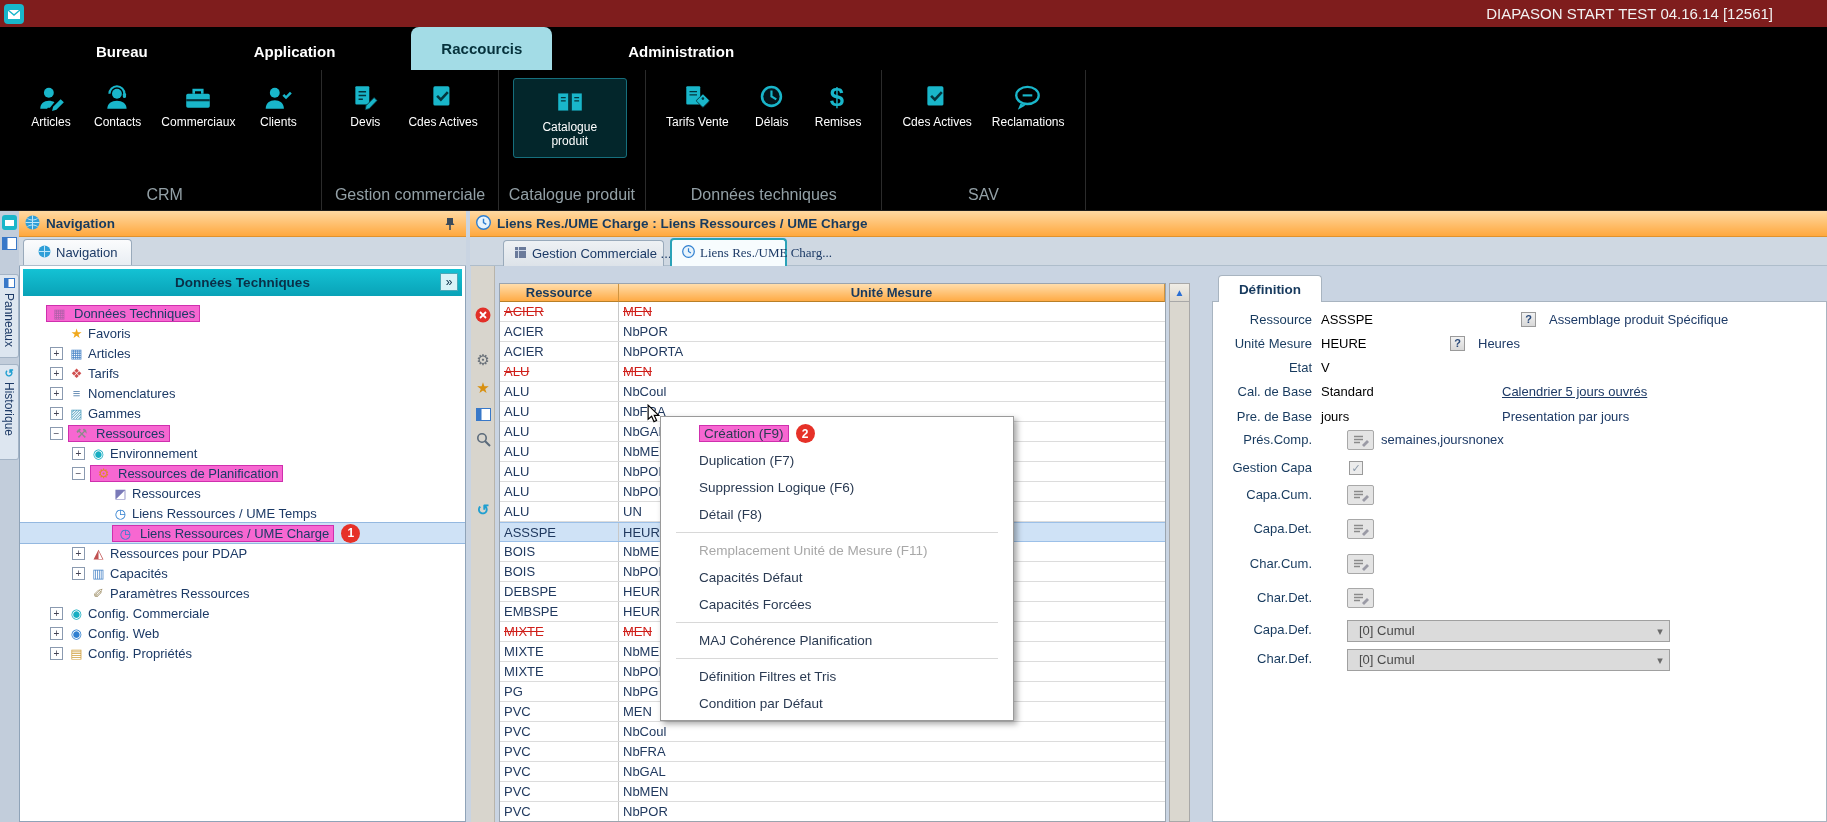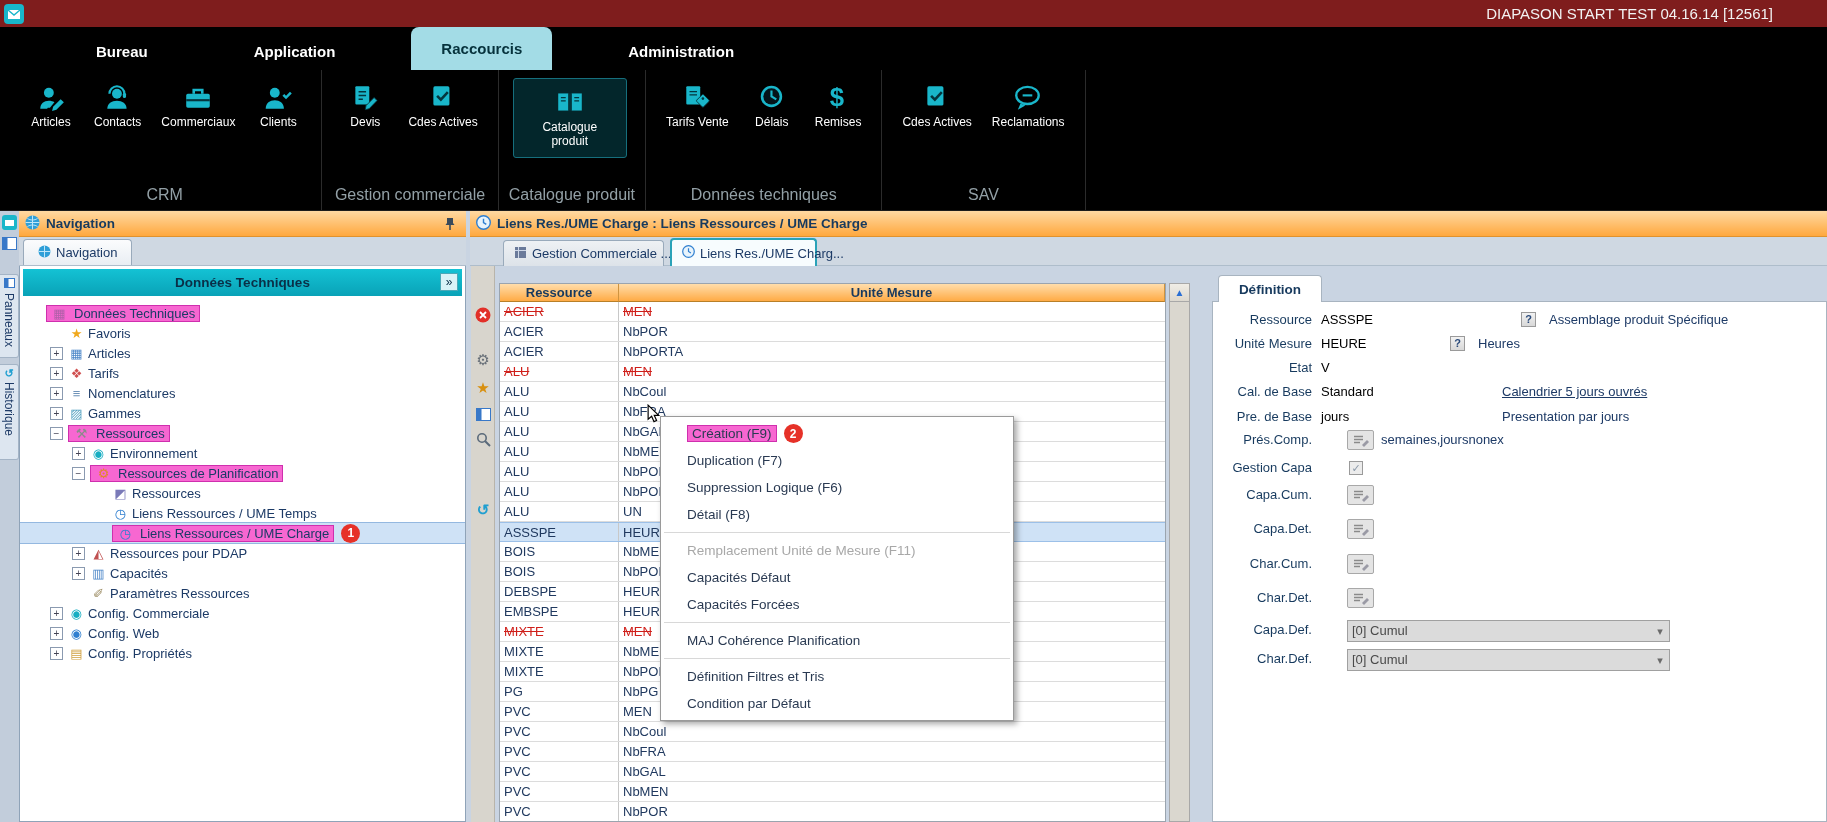--- a/index.html
+++ b/index.html
@@ -93,25 +93,25 @@
   .deftab{position:absolute;left:748px;top:64px;width:104px;height:27px;background:#fff;border:1px solid #a8b4c0;border-bottom:none;border-radius:4px 4px 0 0;display:flex;align-items:center;justify-content:center;font-weight:bold;font-size:13.5px;color:#173a5e;z-index:3}
   #def-panel{position:absolute;left:742px;top:90px;right:0;bottom:0;background:#fff;border:1px solid #a8b4c0;z-index:2}
   .frow{position:absolute;left:0;right:0;height:20px;line-height:20px}
   .flabel{position:absolute;left:0;width:99px;text-align:right;color:#173a5e;font-size:13px}
   .fvalue{position:absolute;left:108px;color:#000;font-size:13px}
   .fdesc{position:absolute;color:#1d3a66;font-size:13px;white-space:nowrap}
   .fhelp{position:absolute;top:2px;width:15px;height:15px;background:linear-gradient(#f2f2f2,#d8d8d8);border:1px solid #9a9a9a;color:#2a4a7a;font-weight:bold;font-size:11px;line-height:13px;text-align:center;cursor:default}
   .fibtn{position:absolute;left:134px;top:0;width:27px;height:20px;background:#e4e4e4;border:1px solid #a8a8a8;border-radius:2px;display:flex;align-items:center;justify-content:center;cursor:default}
   .fcheck{position:absolute;left:136px;top:3px;width:14px;height:14px;background:#ececec;border:1px solid #9a9a9a;color:#8a98a8;font-size:11px;line-height:12px;text-align:center;cursor:default}
   .fselect{position:absolute;left:134px;top:0;width:323px;height:22px;background:#dbdbdb;border:1px solid #a0a0a0;display:flex;align-items:center;cursor:default}
-  .fselval{flex:1;padding-left:4px;color:#4a4a4a;font-size:13px}
+  .fselval{flex:1;padding-left:11px;color:#4a4a4a;font-size:13px}
   .fchev{width:18px;text-align:center;color:#6a6a6a;font-size:11px}
 
   
-  #context-menu{position:absolute;left:660px;top:416px;width:354px;background:#fff;border:1px solid #9a9a9a;box-shadow:3px 3px 6px rgba(0,0,0,.35);padding:3px 0;z-index:10}
+  #context-menu{position:absolute;left:660px;top:416px;width:354px;background:#fff;border:1px solid #9a9a9a;box-shadow:3px 3px 6px rgba(0,0,0,.35);padding:3px 12px;z-index:10}
   .mitem{height:27px;display:flex;align-items:center;padding:0 12px 0 26px;font-size:13.5px;color:#2a3a52;cursor:default;white-space:nowrap}
   .mitem.dis{color:#a8a8a8}
   .msep{height:1px;background:#d8d8d8;margin:4px 3px}
 
   #cursor{position:absolute;left:646px;top:404px;z-index:20}
 </style>
 </head>
 <body>
 
 <div id="app">
@@ -456,21 +456,21 @@
       <span class="ohdr-title">Liens Res./UME Charge : Liens Ressources /  UME Charge</span>
     </div>
     <div class="tabrow doc-tabrow" id="doc-tabs">
         <div class="dtab inactive" style="left: 33px; width: 161px;">
           <span><svg width="13" height="13">
               <rect x="1" y="1" width="11" height="11" fill="#6a7a9a"></rect>
               <path d="M1 4.5h11M4.5 1v11" stroke="#cfd8e8"></path>
             </svg></span>
           <span>Gestion Commerciale ...</span>
         </div>
-        <div class="dtab active" style="left: 200px; width: 147px;">
+        <div class="dtab active" style="left: 200px; width: 117px; font-family: Liberation Serif, serif;">
           <span><svg width="13" height="13">
               <circle cx="6.5" cy="6.5" r="5.8" fill="#e8f4fc" stroke="#2f7fd0" stroke-width="1.2"></circle>
               <path d="M6.5 3.2v3.3l2.4 1.6" stroke="#2f7fd0" stroke-width="1.2" fill="none"></path>
             </svg></span>
           <span>Liens Res./UME Charg...</span>
         </div>
       </div>
 
     <div id="side-toolbar">
         <span class="stool" style="top: 41px;">

